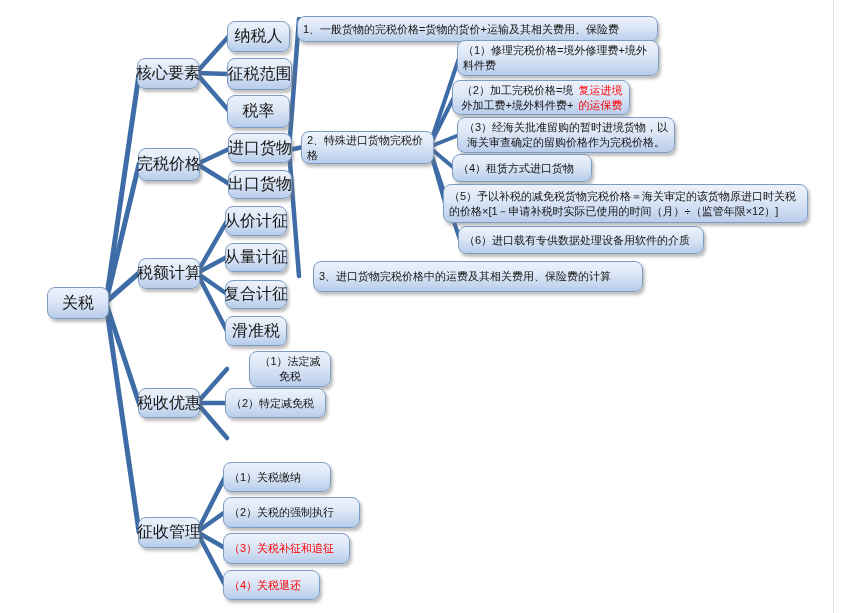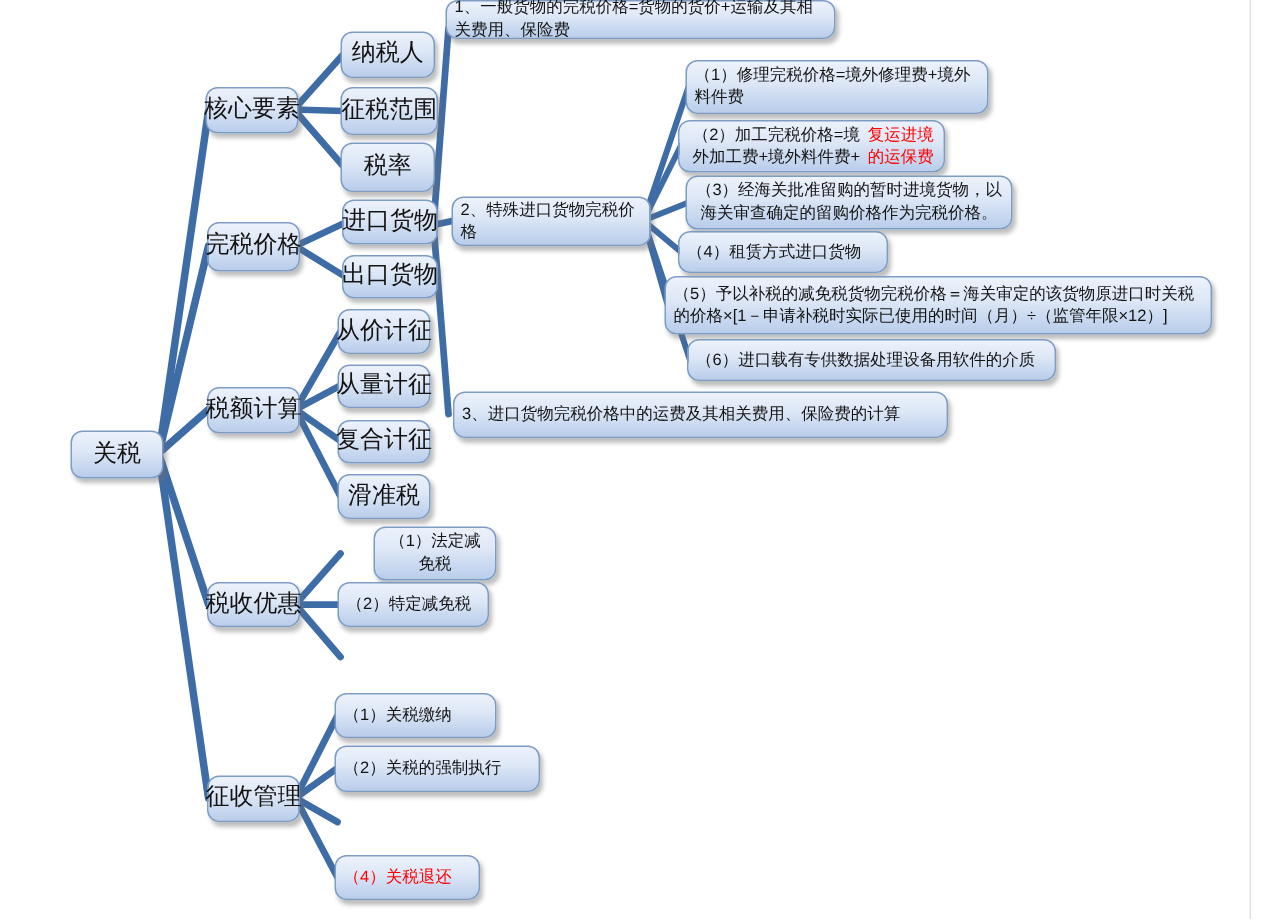--- a/index.html
+++ b/index.html
@@ -128,25 +128,26 @@
   <div class="node" style="left:225px;top:206px;width:62px;height:30px">从价计征</div>
   <div class="node" style="left:225px;top:243px;width:62px;height:29px">从量计征</div>
   <div class="node" style="left:225px;top:280px;width:62px;height:29px">复合计征</div>
   <div class="node" style="left:225px;top:316px;width:62px;height:30px">滑准税</div>
 
   <div class="node wrapcenter" style="left:225px;top:351px;width:82px;height:36px">（1）法定减免税</div>
   <div class="node wide" style="left:225px;top:388px;width:101px;height:30px">（2）特定减免税</div>
 
   <div class="node wide" style="left:223px;top:462px;width:108px;height:30px">（1）关税缴纳</div>
   <div class="node wide" style="left:223px;top:497px;width:137px;height:31px">（2）关税的强制执行</div>
+  <div class="node wide red" style="left:223px;top:533px;width:127px;height:31px">（3）关税补征和追征</div>
   <div class="node wide red" style="left:223px;top:570px;width:97px;height:30px">（4）关税退还</div>
 
-  <div class="node wide" style="left:297px;top:0;width:260px;height:26px">1、一般货物的完税价格=货物的货价+运输及其相关费用、保险费</div>
+  <div class="node wide" style="left:297px;top:16px;width:361px;height:26px">1、一般货物的完税价格=货物的货价+运输及其相关费用、保险费</div>
   <div class="node wide" style="left:301px;top:131px;width:133px;height:33px">2、特殊进口货物完税价格</div>
-  <div class="node wide" style="left:302px;top:261px;width:330px;height:31px">3、进口货物完税价格中的运费及其相关费用、保险费的计算</div>
+  <div class="node wide" style="left:313px;top:261px;width:330px;height:31px">3、进口货物完税价格中的运费及其相关费用、保险费的计算</div>
 
   <div class="node wide" style="left:457px;top:40px;width:202px;height:36px">（1）修理完税价格=境外修理费+境外料件费</div>
   <div class="node wide" style="left:452px;top:80px;width:178px;height:35px;text-align:center">
     <span>（2）加工完税价格=境外加工费+境外料件费+</span>
       <span class="red">复运进境的运保费</span>
   </div>
   <div class="node wide" style="left:457px;top:117px;width:218px;height:36px;text-align:center">（3）经海关批准留购的暂时进境货物，以海关审查确定的留购价格作为完税价格。</div>
   <div class="node wide" style="left:452px;top:154px;width:140px;height:28px">（4）租赁方式进口货物</div>
   <div class="node wide" style="left:443px;top:184px;width:365px;height:39px">（5）予以补税的减免税货物完税价格＝海关审定的该货物原进口时关税的价格×[1－申请补税时实际已使用的时间（月）÷（监管年限×12）]</div>
   <div class="node wide" style="left:458px;top:226px;width:246px;height:28px">（6）进口载有专供数据处理设备用软件的介质</div>

